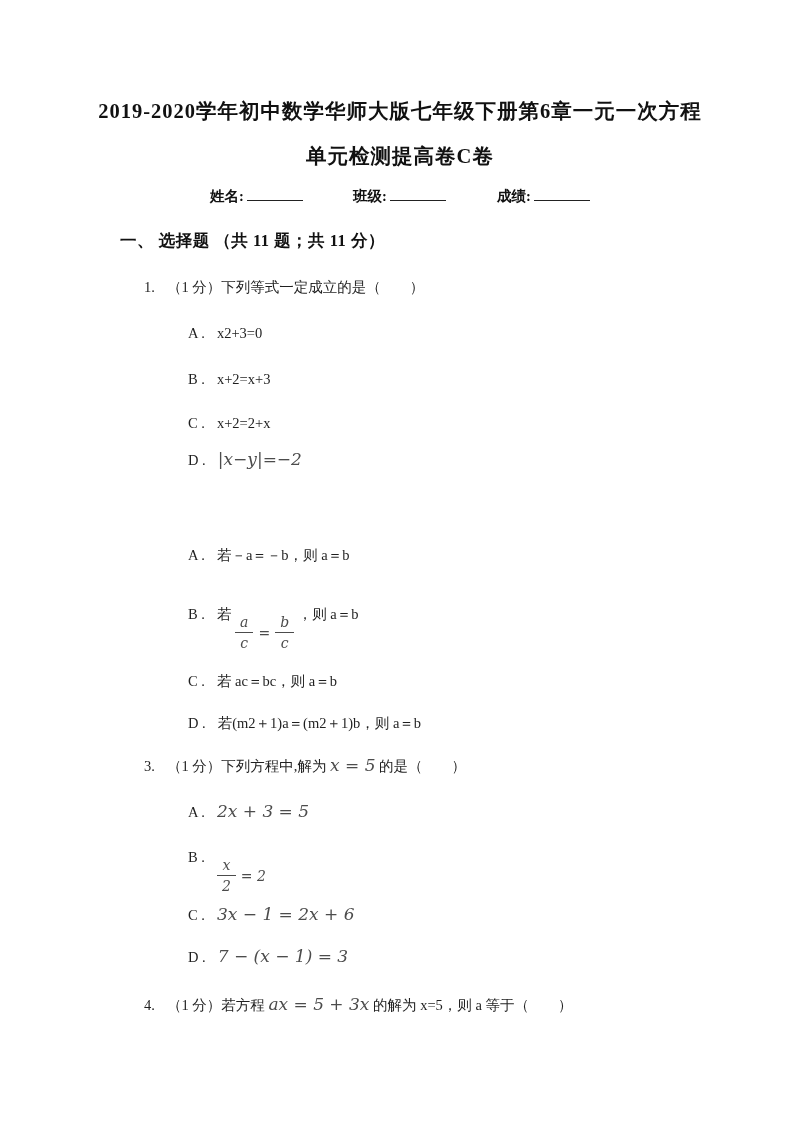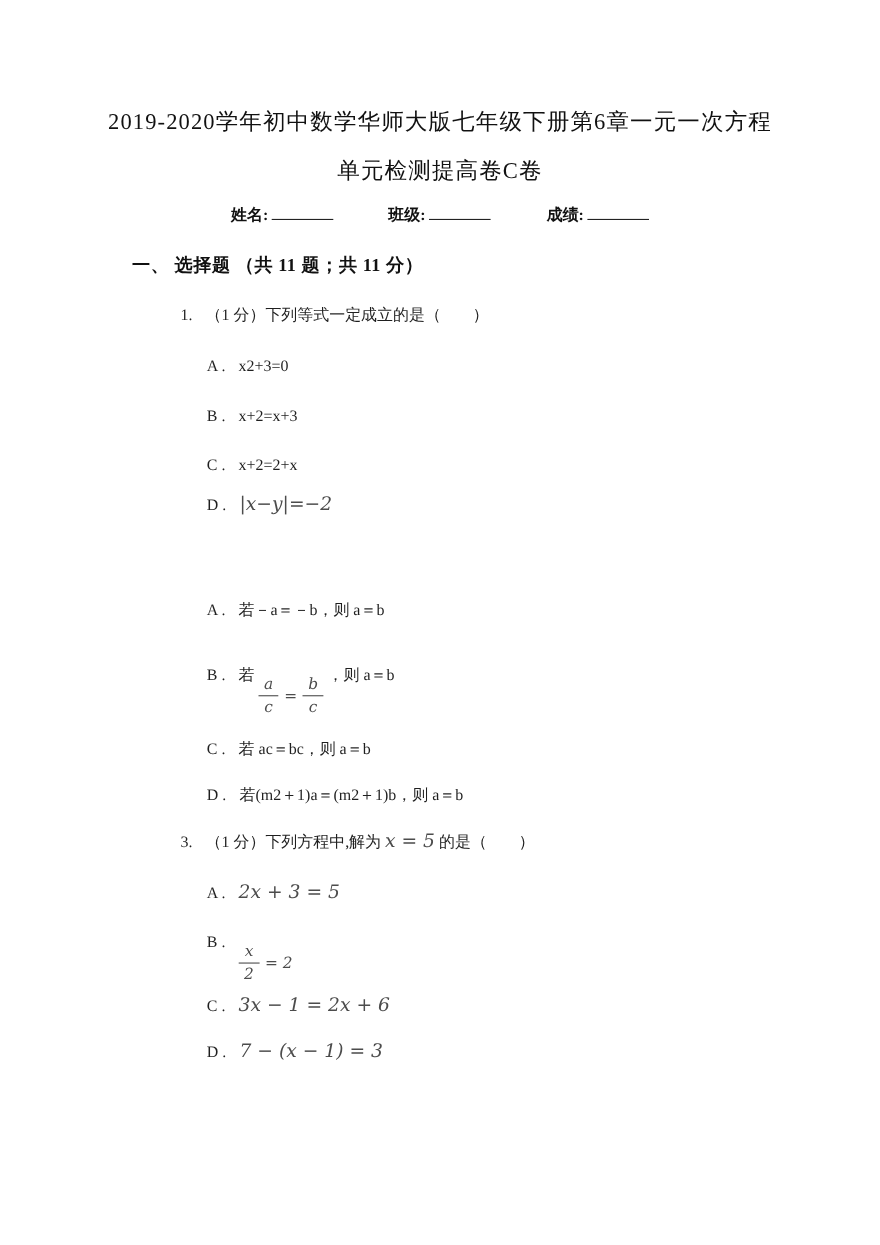--- a/index.html
+++ b/index.html
@@ -9,41 +9,41 @@
     height: 1132px;
     background: #ffffff;
     font-family: "Liberation Serif", "DejaVu Serif", serif;
     color: #1f1f1f;
     overflow: hidden;
   }
   .abs { position: absolute; white-space: nowrap; line-height: 20px; }
   .title-line {
     left: 0; width: 100%;
     text-align: center;
-    font-weight: 400;
+    font-weight: 700;
     font-size: 20.5px;
     letter-spacing: 1px;
     color: #111111;
     line-height: 26px;
   }
   .info-field { font-size: 14.5px; font-weight: 700; color: #111111; }
   .blank {
     display: inline-block;
     width: 56px; height: 13px;
     margin-left: 3px;
     border-bottom: 1.5px solid #222222;
   }
   .section-heading {
     left: 120px;
     font-size: 16.5px;
     font-weight: 700;
     color: #111111;
     letter-spacing: 0.5px;
   }
-  .stem { left: 144px; font-size: 14.5px; margin-left: 20px; }
+  .stem { left: 144px; font-size: 14.5px; }
   .opt  { left: 144px; font-size: 14.5px; margin-left: 44px; }
   .num  { margin-right: 12px; }
   .ol   { margin-right: 12px; }
   .math {
     font-family: "DejaVu Serif", serif;
     font-style: italic;
     color: #4c4c4c;
     font-size: 17px;
   }
   .mathrow {
@@ -142,15 +142,18 @@
         <span class="mop">= 2</span>
       </span>
   </div>
   <div class="abs opt" style="top:904px">
     <span class="ol">C .</span><span class="math">3x − 1 = 2x + 6</span>
   </div>
   <div class="abs opt" style="top:946px">
     <span class="ol">D .</span><span class="math">7 − (x − 1) = 3</span>
   </div>
 
+  <div class="abs stem" style="top:994px">
+    <span class="num">4.</span><span>（1 分）若方程 </span><span class="math">ax = 5 + 3x</span><span> 的解为 x=5，则 a 等于（　　）</span>
+  </div>
 
 
 </div>
 
 </body></html>

